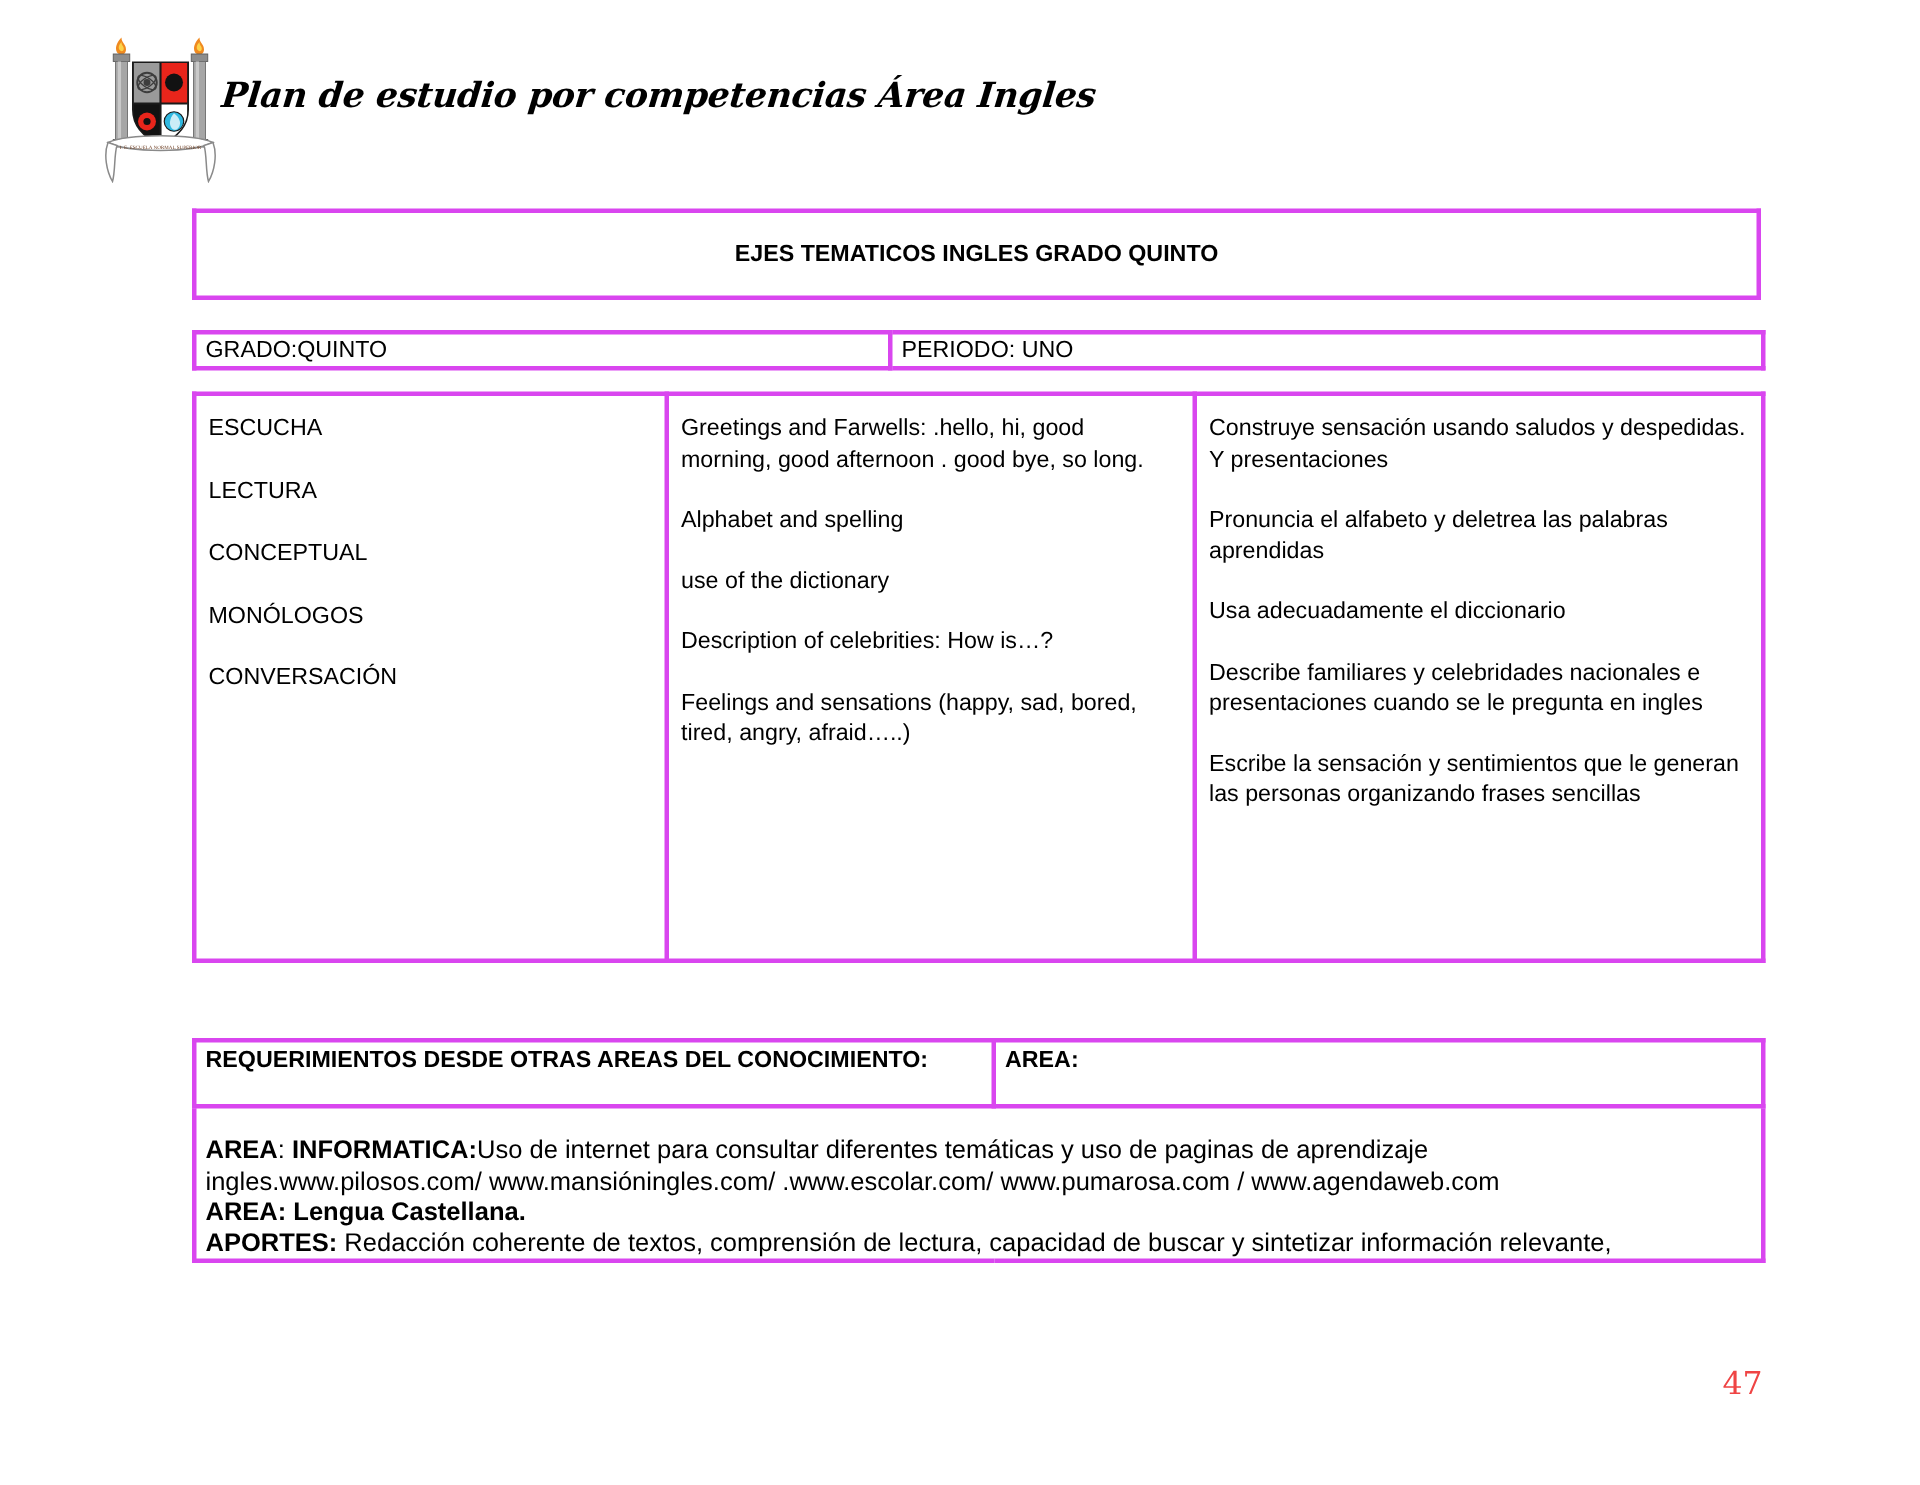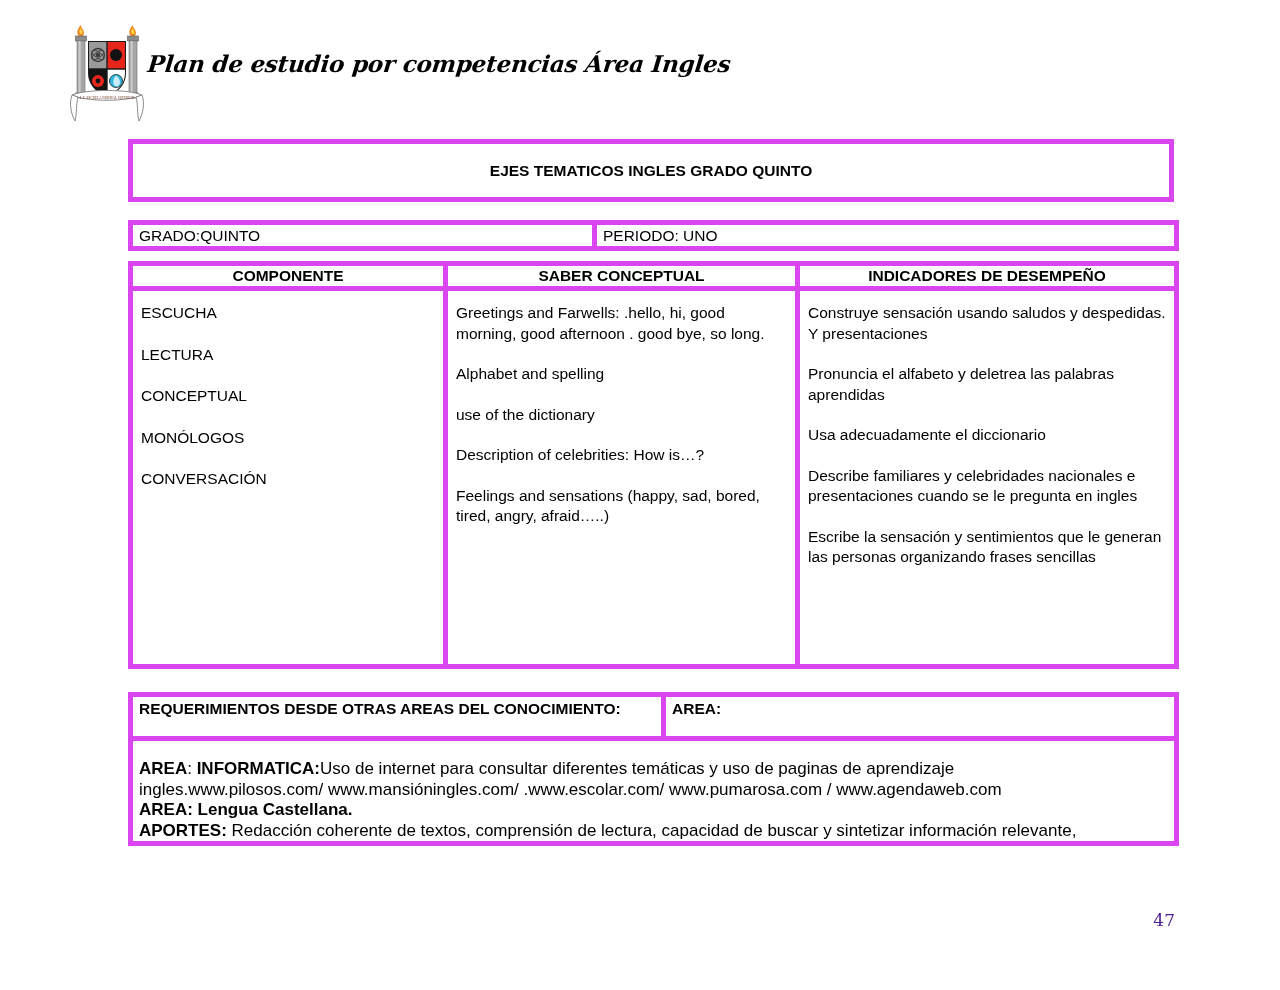--- a/index.html
+++ b/index.html
@@ -43,21 +43,21 @@
   }
 
   
   .doc-table {
     position: absolute;
     border-collapse: collapse;
     table-layout: fixed;
     background: #ffffff;
   }
   .doc-table td {
-    border: 5px solid #d946ef;
+    border: 3px solid #d946ef;
     vertical-align: top;
     padding: 0;
   }
 
   
   #title-table {
     left: 128px;
     top: 139px;
     width: 1046px;
   }
@@ -138,22 +138,22 @@
   }
   #req-body-cell .line { white-space: nowrap; }
   .b { font-weight: bold; }
 
   
   #page-number {
     position: absolute;
     right: 105px;
     top: 910px;
     font-family: "DejaVu Serif", serif;
-    font-size: 17px;
-    color: #4c1d95;
+    font-size: 21px;
+    color: #ef4444;
   }
 </style>
 </head>
 <body>
 
 <div id="doc-header">
 
   <div id="crest-logo">
     <svg width="90" height="100" viewBox="0 0 90 100" xmlns="http://www.w3.org/2000/svg">
 
@@ -236,25 +236,20 @@
 </tbody>
   </table>
 
 <table class="doc-table" id="main-table">
   <colgroup>
     <col style="width:315px">
     <col style="width:352px">
     <col style="width:379px">
   </colgroup>
   <tbody>
-      <tr>
-    <td class="head-cell">COMPONENTE</td>
-    <td class="head-cell">SABER CONCEPTUAL</td>
-    <td class="head-cell">INDICADORES DE DESEMPEÑO</td>
-  </tr>
   <tr>
 
     <td class="body-cell" id="col-componente">
       <div class="cell-block">ESCUCHA</div>
       <div class="cell-block">LECTURA</div>
       <div class="cell-block">CONCEPTUAL</div>
       <div class="cell-block">MONÓLOGOS</div>
       <div class="cell-block">CONVERSACIÓN</div>
     </td>
 

